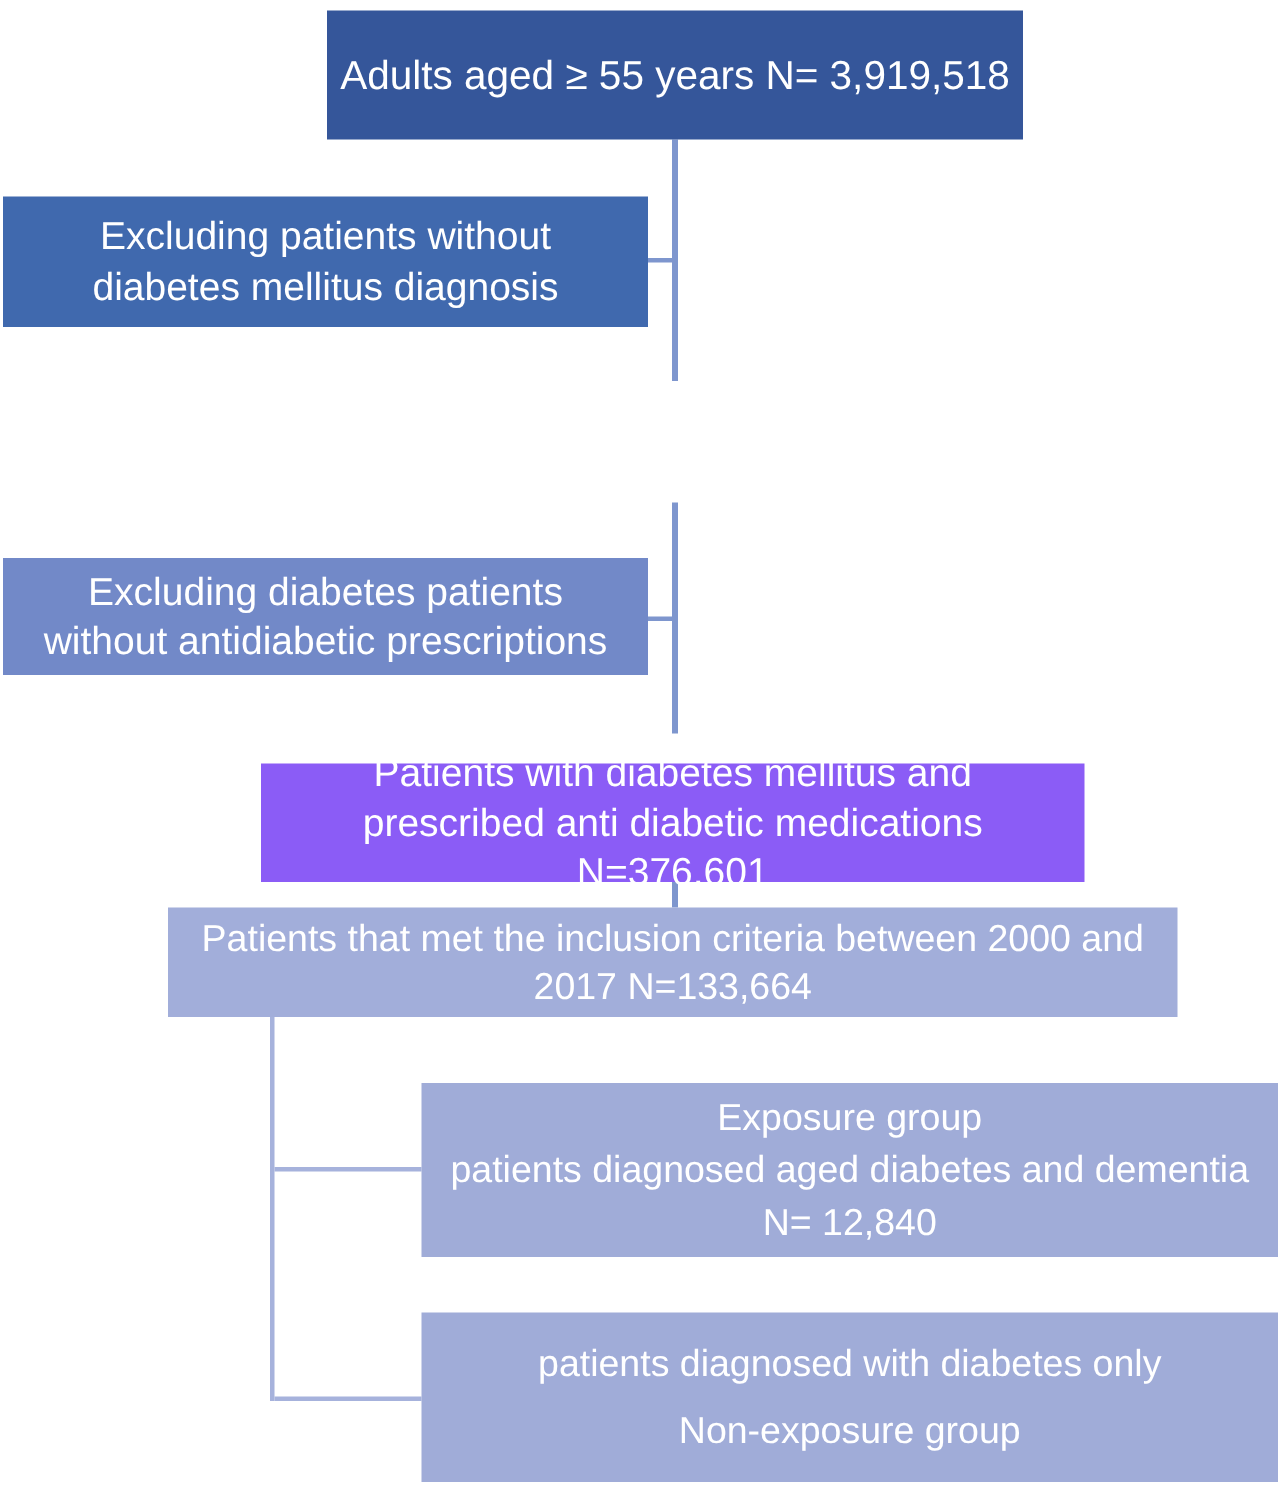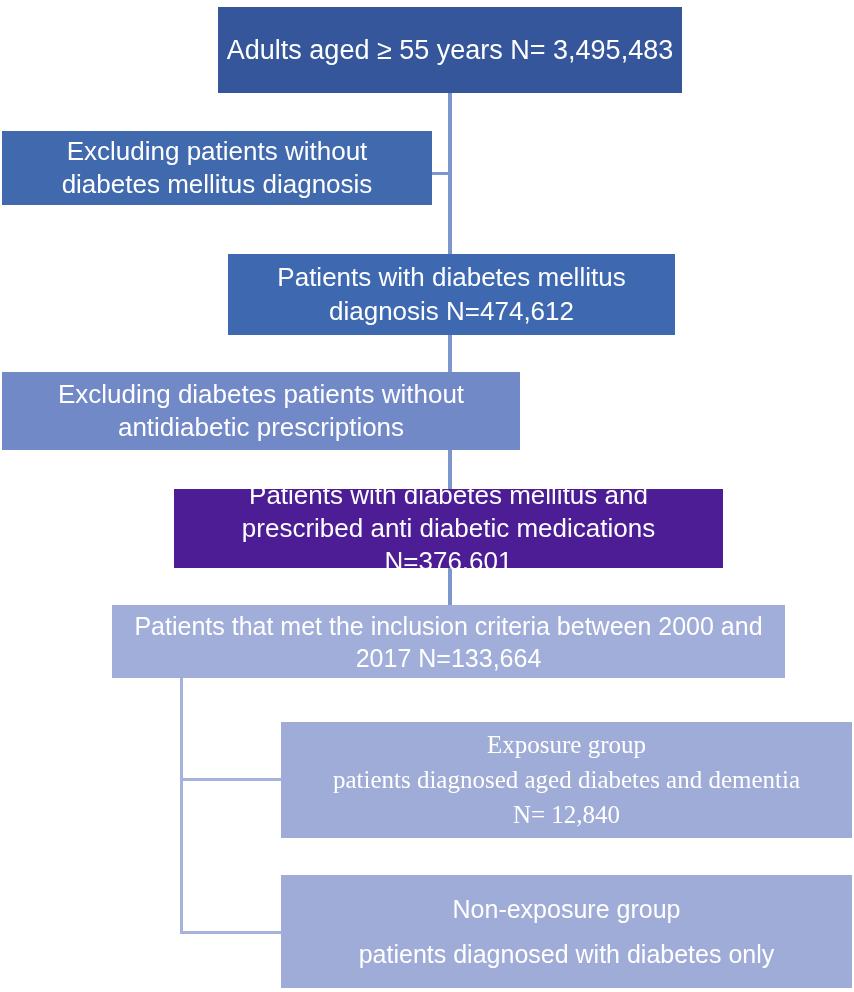--- a/index.html
+++ b/index.html
@@ -24,31 +24,31 @@
     color: #ffffff;
     box-sizing: border-box;
     line-height: 1.28;
   }
   .flow-box .inner { width: 100%; }
   .box-population {
     left: 218px; top: 7px; width: 464px; height: 86px;
     font-size: 27px;
   }
   .box-exclusion1 {
-    left: 2px; top: 131px; width: 430px; height: 74px;
+    left: 2px; top: 131px; width: 430px; height: 87px;
     font-size: 26px;
     padding: 0 14px;
   }
   .box-diagnosed {
     left: 228px; top: 254px; width: 447px; height: 81px;
     font-size: 26px;
     padding: 0 10px;
   }
   .box-exclusion2 {
-    left: 2px; top: 372px; width: 518px; height: 78px;
+    left: 2px; top: 372px; width: 430px; height: 78px;
     font-size: 26px;
     padding: 0 14px;
   }
   .box-prescribed {
     left: 174px; top: 489px; width: 549px; height: 79px;
     font-size: 26px;
     padding: 0 12px;
   }
   .box-inclusion {
     left: 112px; top: 605px; width: 673px; height: 73px;
@@ -89,47 +89,44 @@
   <div class="connector v-main v-main-3"></div>
 
   <div class="connector h-excl h-excl-1"></div>
   <div class="connector h-excl h-excl-2"></div>
 
   <div class="connector v-branch"></div>
   <div class="connector h-branch h-branch-1"></div>
   <div class="connector h-branch h-branch-2"></div>
 
   <div class="flow-box box-population" style="background: rgb(53, 86, 154);">
-    <span class="inner">Adults aged ≥ 55 years N= 3,495,483</span>
+    <span class="inner">Adults aged ≥ 55 years N= 3,919,518</span>
   </div>
 
   <div class="flow-box box-exclusion1" style="background: rgb(64, 105, 174);">
     <span class="inner">Excluding patients without diabetes mellitus diagnosis</span>
   </div>
 
-  <div class="flow-box box-diagnosed" style="background: rgb(62, 104, 176);">
-    <span class="inner">Patients with diabetes mellitus diagnosis N=474,612</span>
-  </div>
 
   <div class="flow-box box-exclusion2" style="background: rgb(114, 137, 200);">
     <span class="inner">Excluding diabetes patients without antidiabetic prescriptions</span>
   </div>
 
-  <div class="flow-box box-prescribed" style="background: #4c1d95;">
+  <div class="flow-box box-prescribed" style="background: #8b5cf6; margin-top: 20px;">
     <span class="inner">Patients with diabetes mellitus and prescribed anti diabetic medications N=376,601</span>
   </div>
 
   <div class="flow-box box-inclusion" style="background: rgb(162, 174, 218);">
     <span class="inner">Patients that met the inclusion criteria between 2000 and 2017 N=133,664</span>
   </div>
 
-  <div class="flow-box box-group box-exposure" style="background: rgb(160, 172, 216); font-family: Liberation Serif, serif;">
+  <div class="flow-box box-group box-exposure" style="background: rgb(160, 172, 216);">
     <span class="line">Exposure group</span>
     <span class="line">patients diagnosed aged diabetes and dementia</span>
     <span class="line">N= 12,840</span>
   </div>
 
   <div class="flow-box box-group box-nonexposure" style="background: rgb(160, 172, 216);">
+    <span class="line">patients diagnosed with diabetes only</span>
     <span class="line">Non-exposure group</span>
-    <span class="line">patients diagnosed with diabetes only</span>
   </div>
 
 </div>
 
 </body></html>

